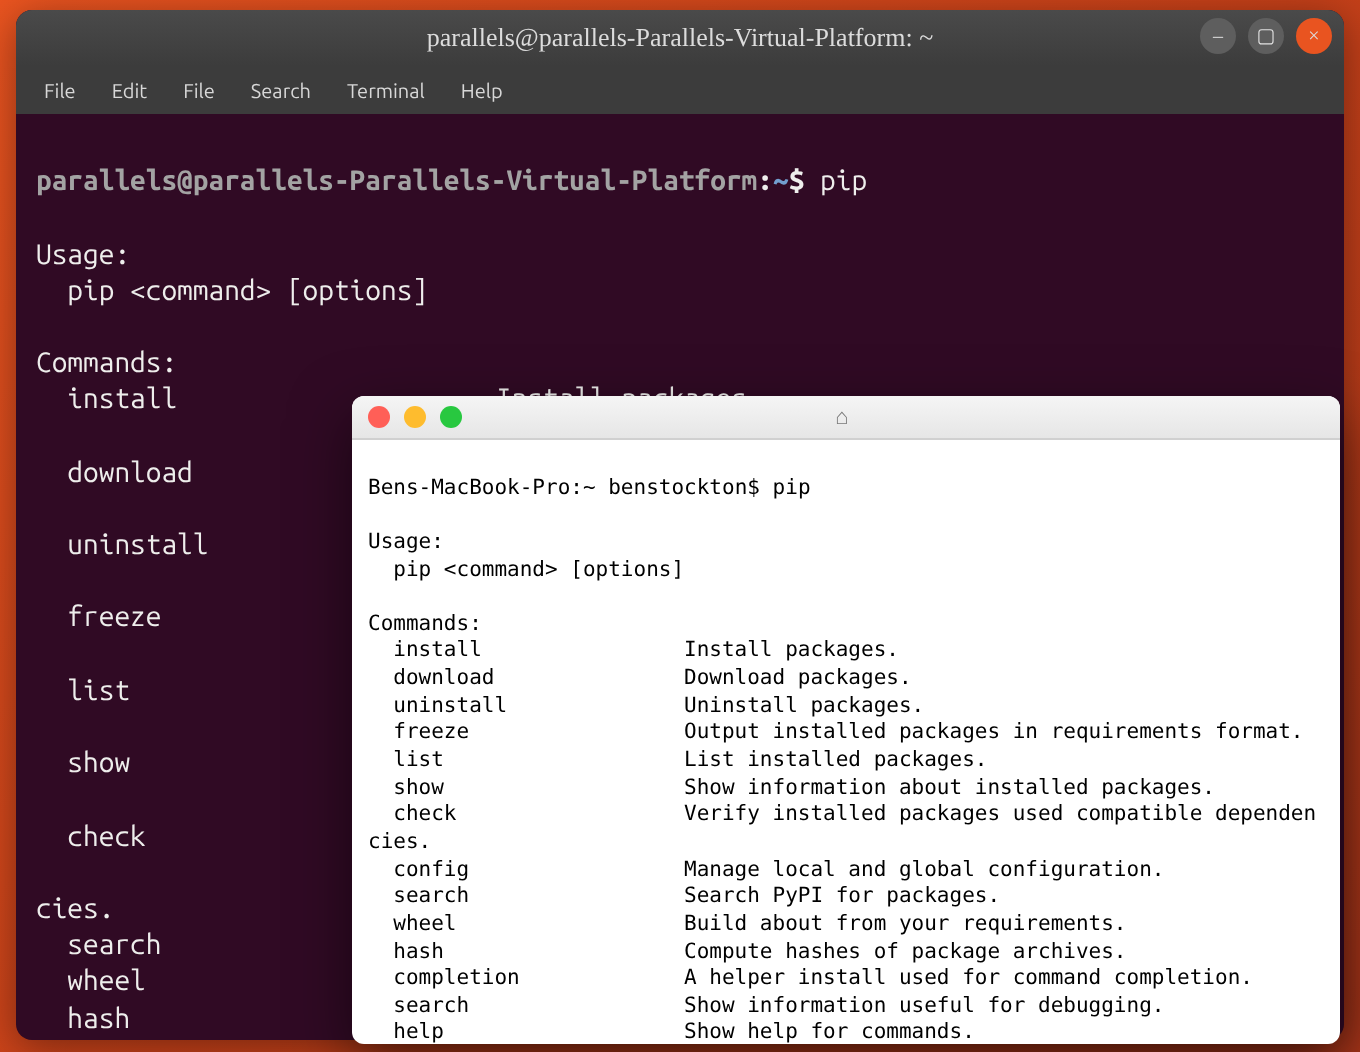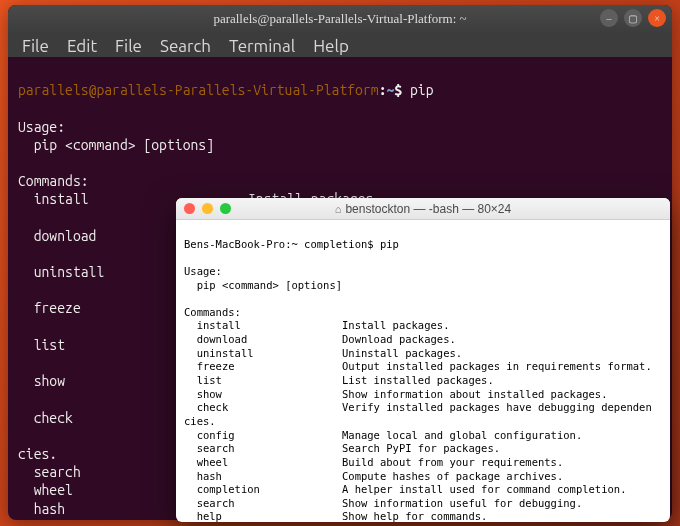--- a/index.html
+++ b/index.html
@@ -46,35 +46,35 @@
   }
   .ubuntu-titlebar .ctrl.close { background: #e95420; }
   .ubuntu-menubar {
     height: 24px;
     background: #3c3c3c;
     display: flex;
     align-items: center;
     padding: 0 6px;
     gap: 2px;
     font-family: "Ubuntu", sans-serif;
-    font-size: 17px;
+    font-size: 10px;
     color: #d8d8d8;
   }
   .ubuntu-menubar .menu-item {
     padding: 2px 8px;
     cursor: pointer;
   }
   .ubuntu-term {
     padding: 6px 10px;
     font-size: 14px;
     line-height: 1.3;
     color: #eeeeec;
     white-space: pre;
   }
-  .prompt-user { color: #a16207; font-weight: normal; }
+  .prompt-user { color: #a3a3a3; font-weight: bold; }
   .prompt-sep  { color: #eeeeec; font-weight: bold;}
   .prompt-path { color: #729fcf; font-weight: bold; }
   .cmd-row { display: flex; gap: 0; }
   .cmd-row .cmdcol { display:inline-block; width: 230px; }
   
   .mac-window {
     position: absolute;
     left: 176px; top: 198px;
     width: 494px; height: 324px;
     background: #ffffff;
@@ -164,36 +164,35 @@
 </div>
 
 <div class="mac-window">
   <div class="mac-titlebar">
     <div class="traffic">
       <div class="dot red"></div>
       <div class="dot yellow"></div>
       <div class="dot green"></div>
     </div>
     <span class="mac-title-icon">⌂</span>
-    <span>benstockton — -bash — 80×24</span>
   </div>
   <div class="mac-term">
-<span>Bens-MacBook-Pro:~ completion$ </span><span>pip</span>
+<span>Bens-MacBook-Pro:~ benstockton$ </span><span>pip</span>
 
 <span>Usage:</span>
 <span>  pip &lt;command&gt; [options]</span>
 
 <span>Commands:</span>
 <span class="mac-row"><span class="mcmd">  install</span><span>Install packages.</span></span>
 <span class="mac-row"><span class="mcmd">  download</span><span>Download packages.</span></span>
 <span class="mac-row"><span class="mcmd">  uninstall</span><span>Uninstall packages.</span></span>
 <span class="mac-row"><span class="mcmd">  freeze</span><span>Output installed packages in requirements format.</span></span>
 <span class="mac-row"><span class="mcmd">  list</span><span>List installed packages.</span></span>
 <span class="mac-row"><span class="mcmd">  show</span><span>Show information about installed packages.</span></span>
-<span class="mac-row"><span class="mcmd">  check</span><span>Verify installed packages have debugging dependen</span></span>
+<span class="mac-row"><span class="mcmd">  check</span><span>Verify installed packages used compatible dependen</span></span>
 <span>cies.</span>
 <span class="mac-row"><span class="mcmd">  config</span><span>Manage local and global configuration.</span></span>
 <span class="mac-row"><span class="mcmd">  search</span><span>Search PyPI for packages.</span></span>
 <span class="mac-row"><span class="mcmd">  wheel</span><span>Build about from your requirements.</span></span>
 <span class="mac-row"><span class="mcmd">  hash</span><span>Compute hashes of package archives.</span></span>
 <span class="mac-row"><span class="mcmd">  completion</span><span>A helper install used for command completion.</span></span>
 <span class="mac-row"><span class="mcmd">  search</span><span>Show information useful for debugging.</span></span>
 <span class="mac-row"><span class="mcmd">  help</span><span>Show help for commands.</span></span>
 
 

